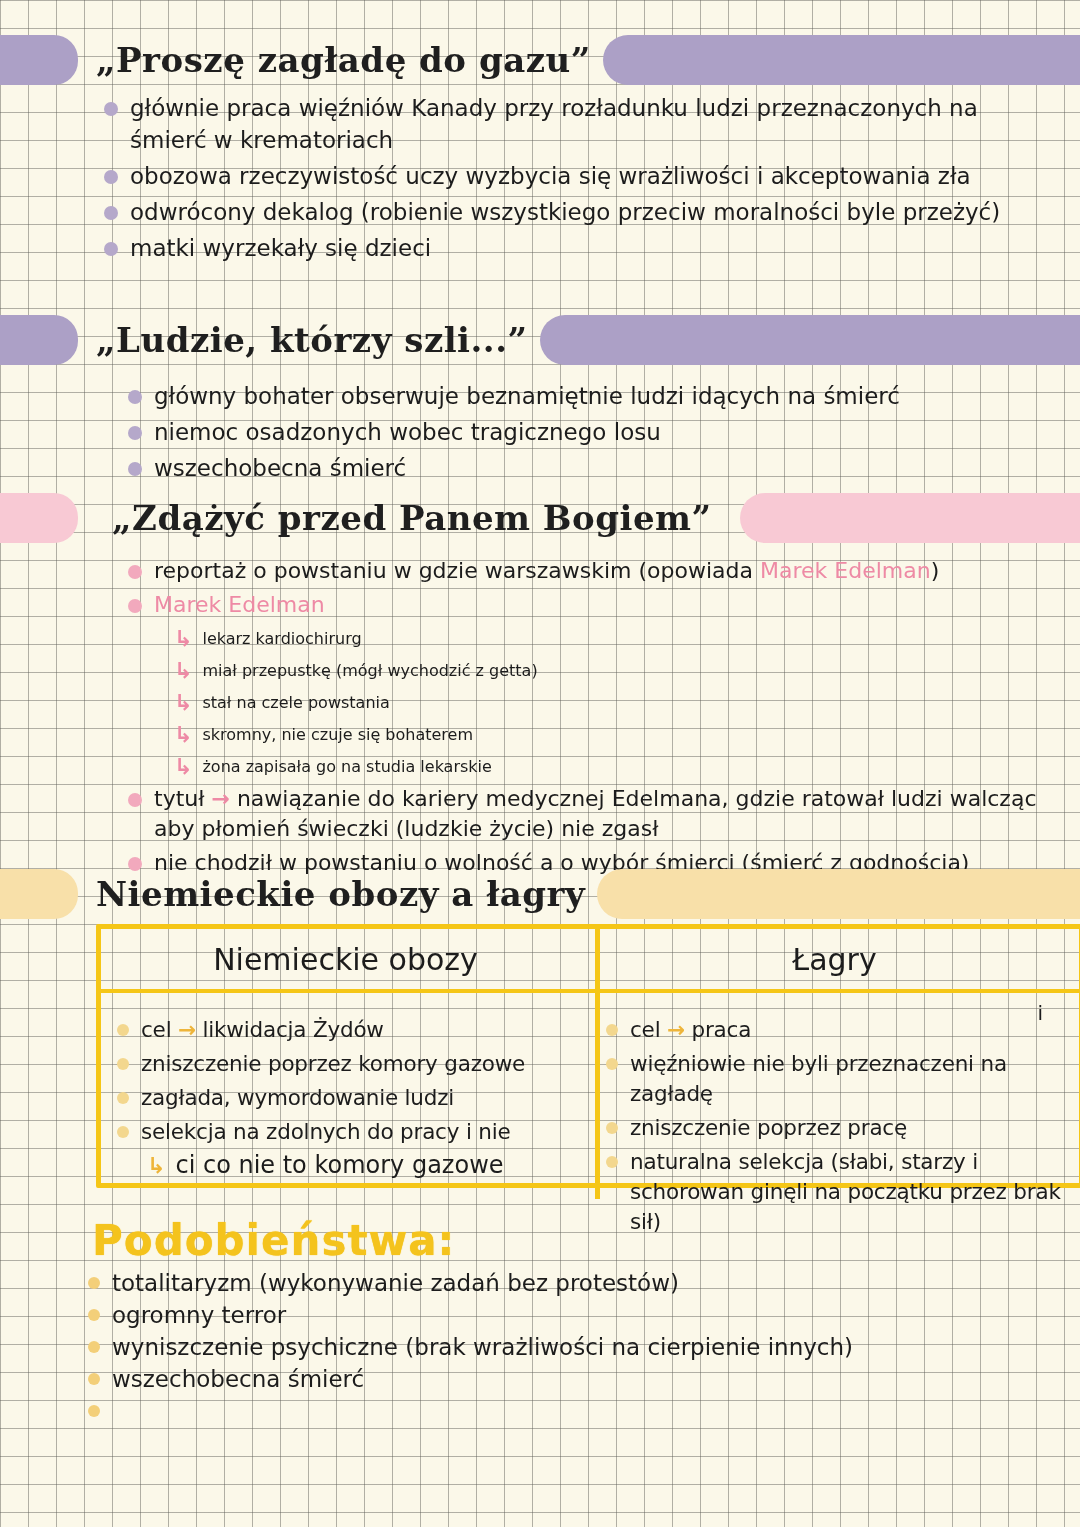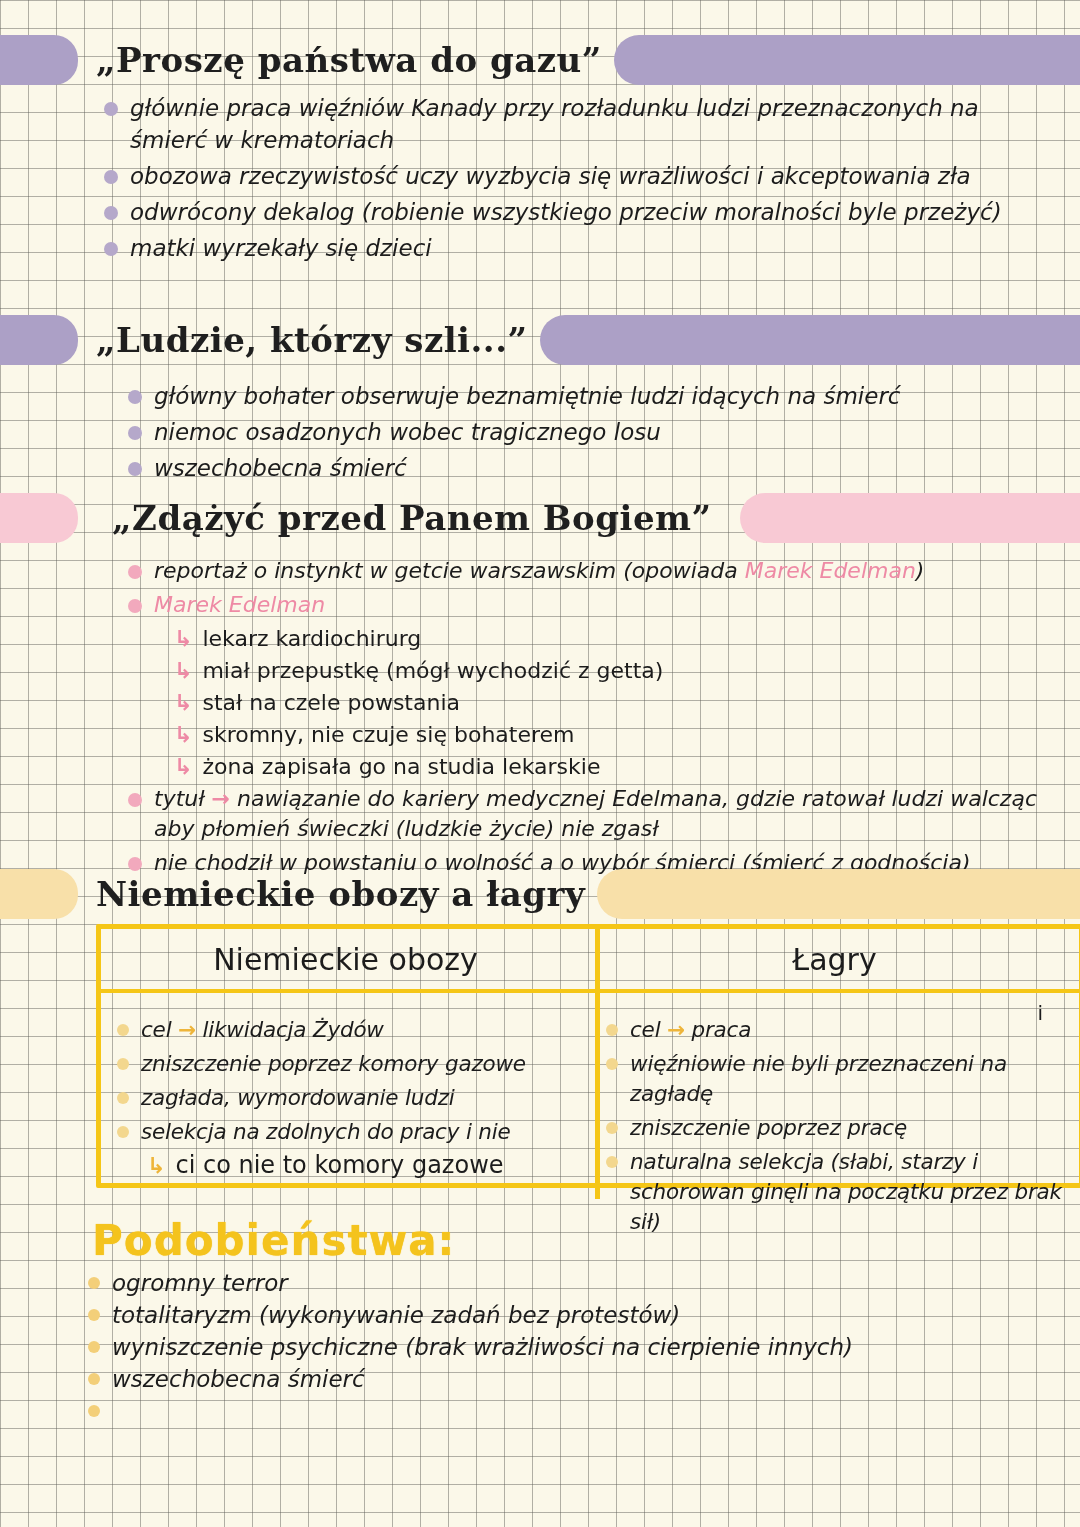--- a/index.html
+++ b/index.html
@@ -23,29 +23,29 @@
     line-height:50px;color:#1f1f1f;white-space:nowrap;
     padding:0 12px 0 18px;letter-spacing:.5px;
   }
   .hl-bar{flex:1 1 auto;height:50px;border-radius:26px 0 0 26px;}
   .c-purple{background:#aca0c6;}
   .c-pink{background:#f8c9d4;}
   .c-orange{background:#f8e0a9;}
 
   
   .notes{position:absolute;}
-  .b{display:flex;gap:12px;margin:0 0 4px 0;font-style:italic;}
+  .b{display:flex;gap:12px;margin:0 0 4px 0;}
   .b p{margin:0;font-size:23px;line-height:32px;}
   .dot{width:14px;height:14px;border-radius:50%;flex:0 0 auto;margin-top:10px;}
   .dot.purple{background:#b5a8ca;}
   .dot.pink{background:#f2a9bd;}
   .dot.paleyellow{background:#f3d78e;}
   .dot.yellow{background:#f3cf79;}
   .sub{display:flex;gap:10px;padding-left:46px;margin:0 0 2px 0;}
-  .sub p{margin:0;font-size:22px;line-height:30px;}
+  .sub p{margin:0;font-size:16px;line-height:30px;}
   .sub-arrow{font-size:22px;line-height:30px;font-weight:700;flex:0 0 auto;}
   .pink-txt{color:#ee8aa5;}
   .arr{font-weight:700;}
   .arr.pink{color:#ee8aa5;}
   .arr.yellow{color:#eeb53a;}
   .sub-arrow.pink{color:#ee8aa5;}
   .sub-arrow.yellow{color:#eeb53a;}
 
   
   .s3 .b p{font-size:22px;line-height:30px;}
@@ -86,21 +86,21 @@
   .sim-list .b p{font-size:23px;line-height:31px;}
   .sim-list .dot{width:12px;height:12px;margin-top:9px;}
 </style>
 </head>
 <body>
 
 <div class="page">
 
   <div class="hl-header" style="top:34px;">
     <div class="hl-pill c-purple"></div>
-    <div class="hl-title">„Proszę państwa do gazu”</div>
+    <div class="hl-title">„Proszę zagładę do gazu”</div>
     <div class="hl-bar c-purple"></div>
   </div>
 
   <div class="notes" style="left:104px;top:92px;width:940px;">
     <div class="b">
       <span class="dot purple"></span>
       <p>głównie praca więźniów Kanady przy rozładunku ludzi przeznaczonych na śmierć w krematoriach</p>
     </div>
     <div class="b">
       <span class="dot purple"></span>
@@ -139,21 +139,21 @@
 
   <div class="hl-header" style="top:492px;gap:16px;">
     <div class="hl-pill c-pink"></div>
     <div class="hl-title">„Zdążyć przed Panem Bogiem”</div>
     <div class="hl-bar c-pink"></div>
   </div>
 
   <div class="notes s3" style="left:128px;top:556px;width:920px;">
     <div class="b">
       <span class="dot pink"></span>
-      <p><span>reportaż o instynkt w getcie warszawskim (opowiada </span><span class="pink-txt">Marek Edelman</span><span>)</span></p>
+      <p><span>reportaż o powstaniu w gdzie warszawskim (opowiada </span><span class="pink-txt">Marek Edelman</span><span>)</span></p>
     </div>
     <div class="b">
       <span class="dot pink"></span>
       <p class="pink-txt">Marek Edelman</p>
     </div>
     <div class="sub">
       <span class="sub-arrow pink">↳</span>
       <p>lekarz kardiochirurg</p>
     </div>
     <div class="sub">
@@ -237,28 +237,28 @@
           <p>naturalna selekcja (słabi, starzy i schorowan ginęli na początku przez brak sił)</p>
         </div>
       </div>
     </div>
   </div>
 
   <div class="sim-title">Podobieństwa:</div>
   <div class="sim-list">
     <div class="b">
       <span class="dot yellow"></span>
+      <p>totalitaryzm (wykonywanie zadań bez protestów)</p>
+    </div>
+    <div class="b">
+      <span class="dot yellow"></span>
       <p>ogromny terror</p>
     </div>
     <div class="b">
       <span class="dot yellow"></span>
-      <p>totalitaryzm (wykonywanie zadań bez protestów)</p>
-    </div>
-    <div class="b">
-      <span class="dot yellow"></span>
       <p>wyniszczenie psychiczne (brak wrażliwości na cierpienie innych)</p>
     </div>
     <div class="b">
       <span class="dot yellow"></span>
       <p>wszechobecna śmierć</p>
     </div>
     <div class="b">
       <span class="dot yellow"></span>
     </div>
   </div>

